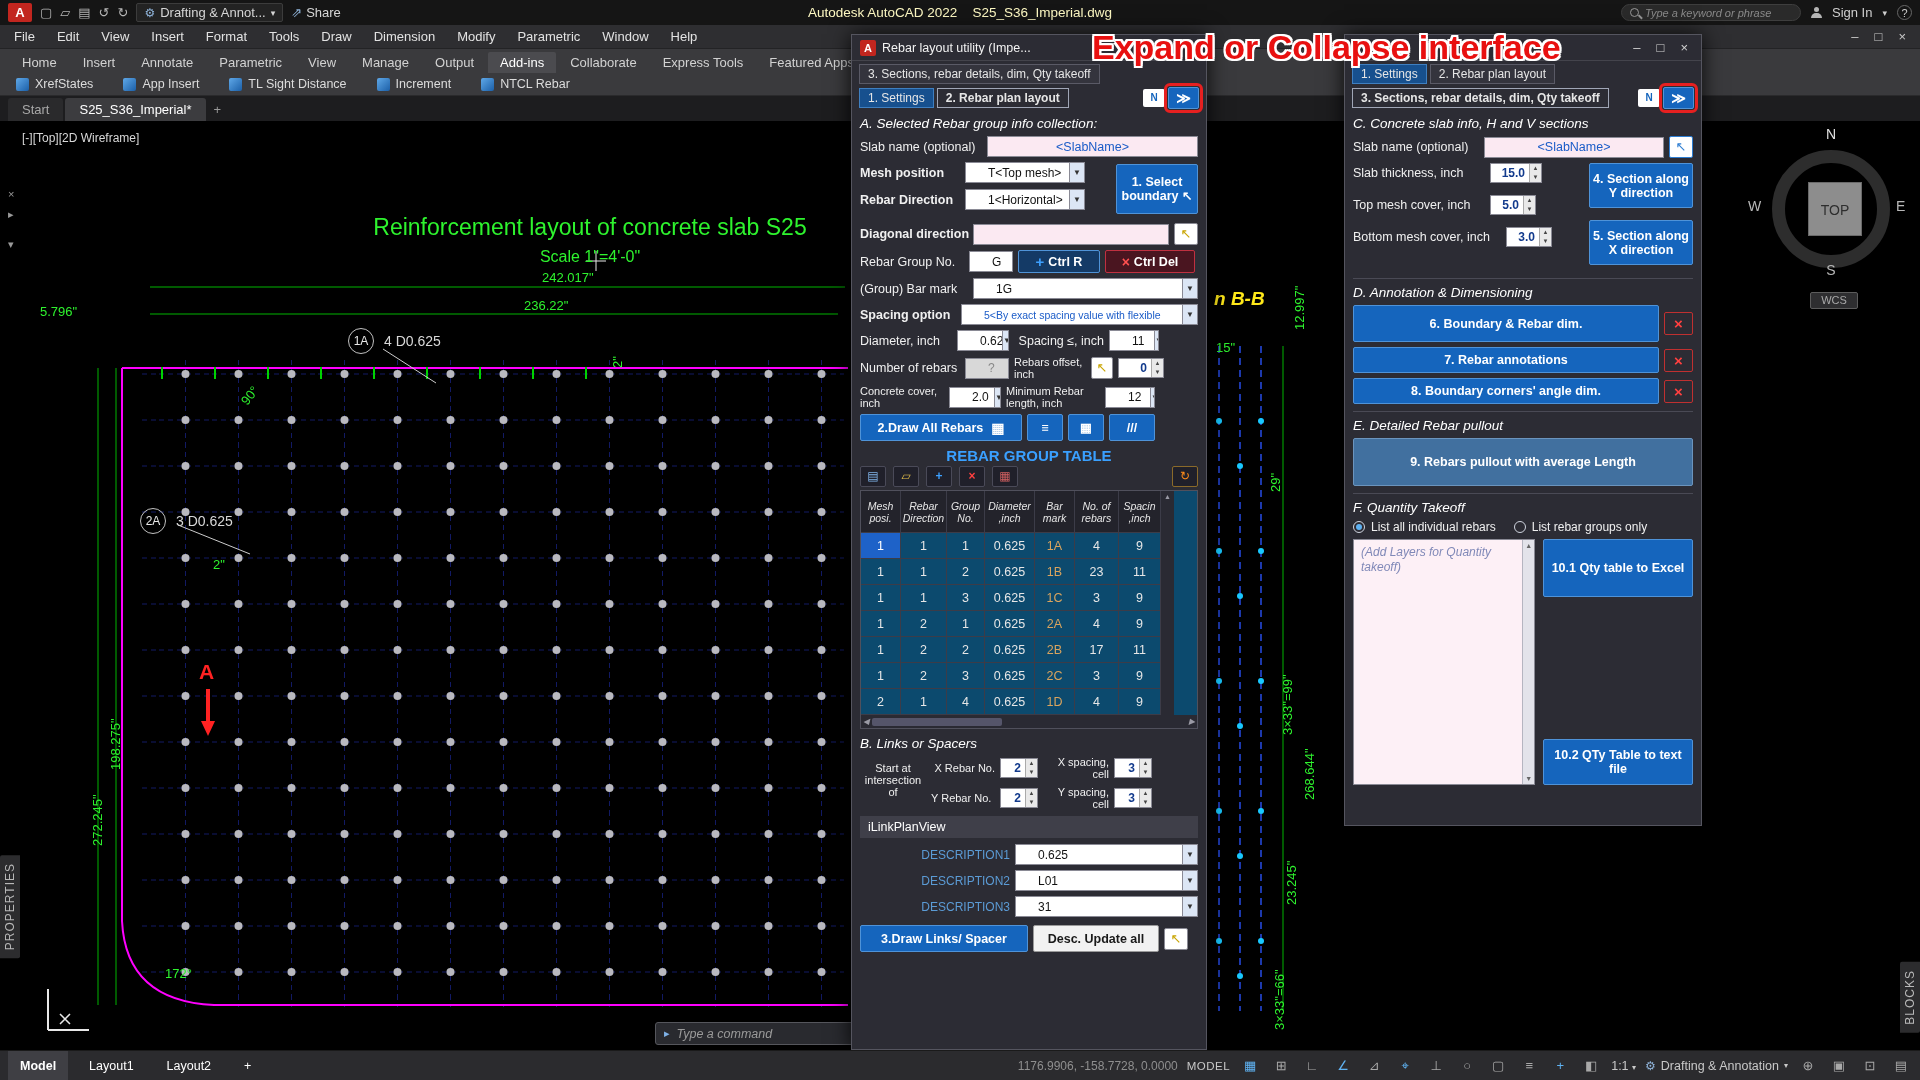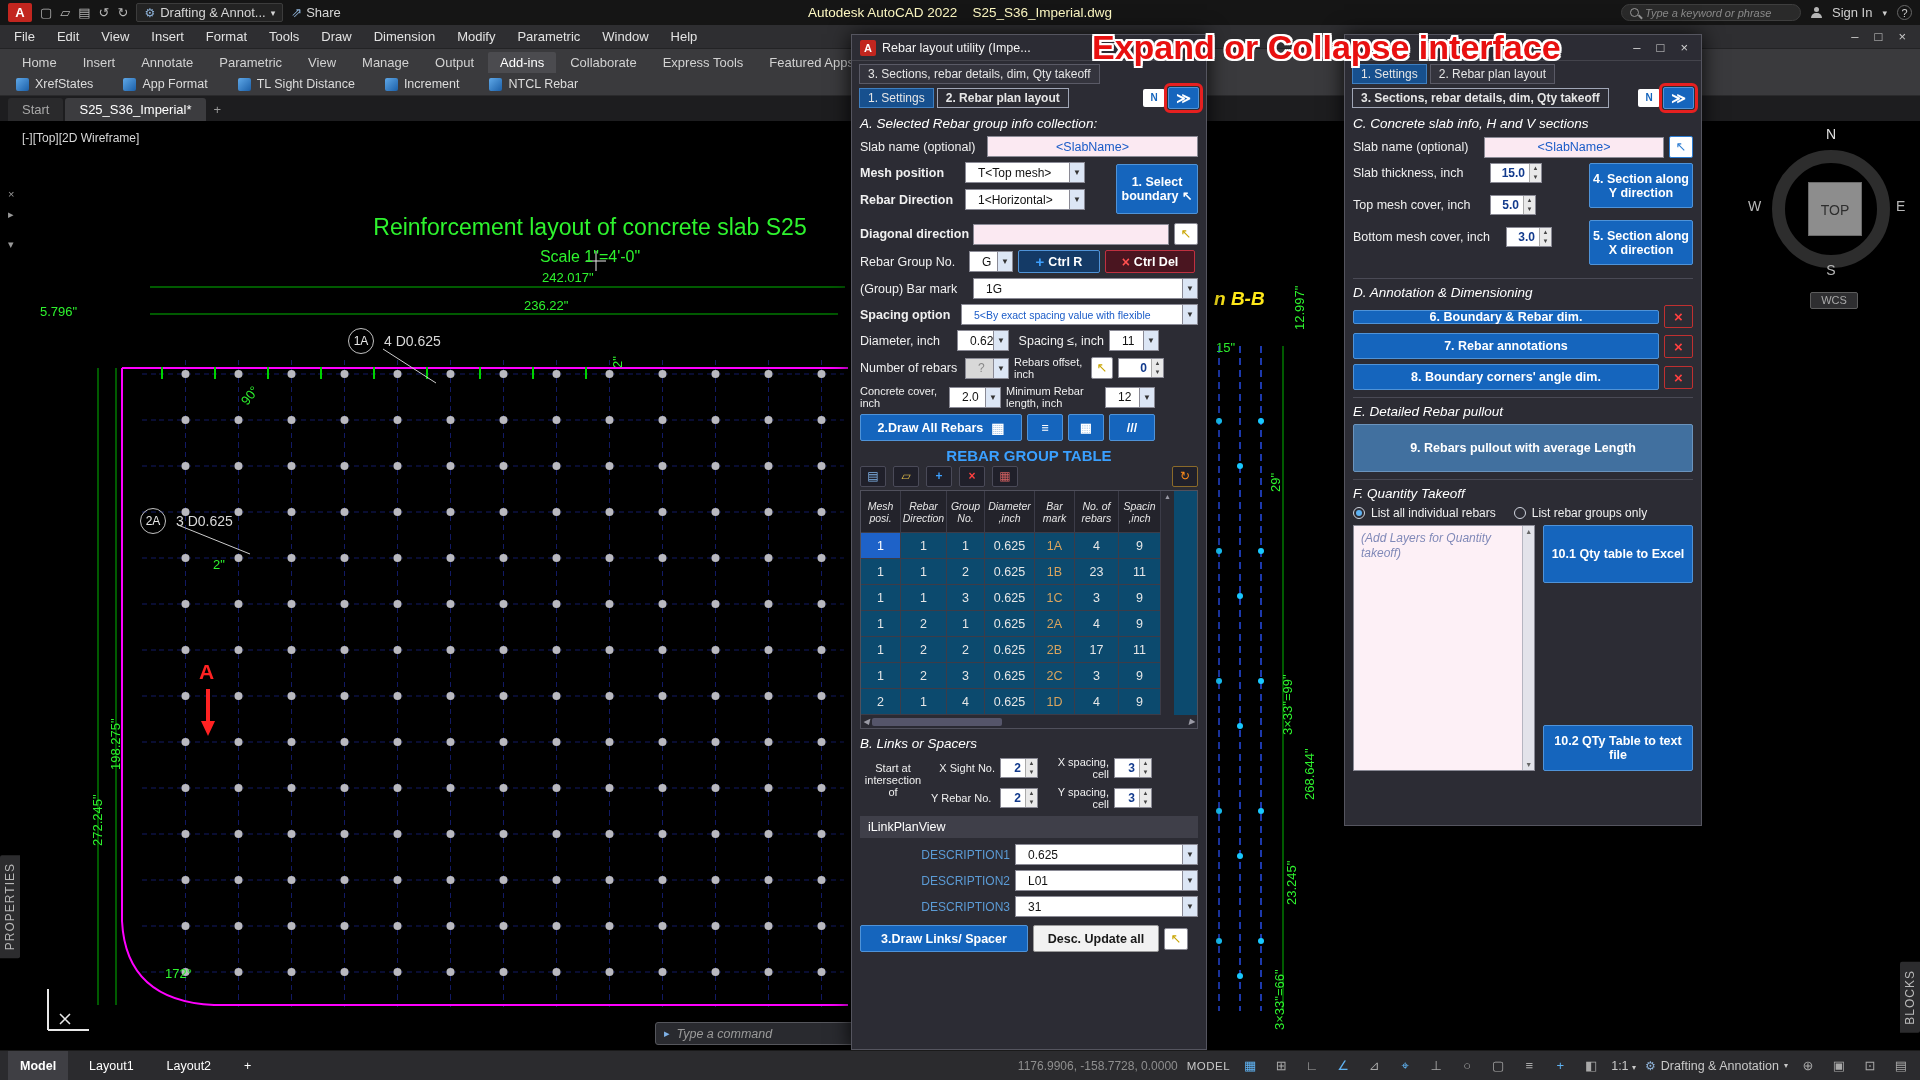--- a/index.html
+++ b/index.html
@@ -78,21 +78,21 @@
   .expand{width:31px;height:22px;background:#1565bd;color:#fff;font-weight:bold;border:1px solid #4f93d8;border-radius:2px;font-size:14px;line-height:19px;text-align:center;cursor:pointer}
   .red-ring{outline:3px solid #e62020;outline-offset:1px}
   .sect{font-style:italic;font-size:13.5px;margin:7px 8px 3px;color:#fff;white-space:nowrap}
   .sect.hr{border-top:1px solid #4a4a55;padding-top:6px}
   .row{display:flex;align-items:center;gap:5px;margin:5px 8px;position:relative}
   .lbl{color:#f0f0f0;font-size:12.5px;white-space:nowrap}
   .lbl2{color:#f0f0f0;font-size:11px;line-height:12px;white-space:normal}
   .b{font-weight:bold}
   .combo{display:inline-flex;height:21px;background:#fff;border:1px solid #8a8a95;align-items:stretch;overflow:hidden}
   .combo.dis{background:#d8d8d8}
-  .combo-val{flex:1;padding:0 12px;color:#111;font-size:12px;white-space:nowrap;overflow:hidden;display:flex;align-items:center}
+  .combo-val{flex:1;padding:0 22px;color:#111;font-size:12px;white-space:nowrap;overflow:hidden;display:flex;align-items:center}
   .combo-val.bluetxt{color:#1b5cc8;font-size:10.5px}
   .combo-arrow{width:15px;background:#dce6f5;border-left:1px solid #8a8a95;color:#333;font-size:8px;display:flex;align-items:center;justify-content:center}
   .pink{background:#fbe9f2;border:1px solid #8a8a95;height:21px;display:flex;align-items:center;justify-content:center;color:#1b5cc8;font-size:12.5px}
   .btn{background:#1565bd;color:#fff;border:1px solid #4f93d8;font-weight:bold;font-size:12.5px;display:flex;align-items:center;justify-content:center;text-align:center;border-radius:2px;cursor:pointer;line-height:14px}
   .btn.muted{background:#41709f;border-color:#6b94bd}
   .btn.light{background:#f2f2f2;color:#1a1a1a;border:1px solid #9a9a9a}
   .xbtn{width:29px;height:23px;border:1px solid #c03030;color:#ff4040;background:#2c2c34;font-weight:bold;text-align:center;line-height:21px;font-size:15px;border-radius:2px}
   .spin{display:inline-flex;height:20px;background:#fff;border:1px solid #8a8a95}
   .spin-val{padding:0 4px;color:#123a8c;font-weight:bold;font-size:12px;display:flex;align-items:center;flex:1;justify-content:flex-end}
   .spin-ar{display:flex;flex-direction:column;width:12px;border-left:1px solid #aaa;background:#e9e9e9;color:#444;font-size:6px;line-height:9px;text-align:center;font-style:normal}
@@ -200,21 +200,21 @@
     <span class="r-tab">Express Tools</span>
     <span class="r-tab">Featured Apps</span>
   </div>
   <div class="r-panels">
     <span class="pitem">
         <i class="pic"></i>
         <span>XrefStates</span>
       </span>
     <span class="pitem">
         <i class="pic"></i>
-        <span>App Format</span>
+        <span>App Insert</span>
       </span>
     <span class="pitem">
         <i class="pic"></i>
         <span>TL Sight Distance</span>
       </span>
     <span class="pitem">
         <i class="pic"></i>
         <span>Increment</span>
       </span>
     <span class="pitem">
@@ -559,21 +559,21 @@
           <i>▶</i>
         </div>
     </div>
 
     <div class="sect">B. Links or Spacers</div>
 
     <div class="row" style="align-items:flex-start">
       <span class="lbl2" style="width:66px;text-align:center;padding-top:6px">Start at intersection of</span>
       <div style="flex:1">
         <div class="row" style="margin:0 0 6px 0">
-          <span class="lbl2" style="width:64px;text-align:right">X Sight No.</span>
+          <span class="lbl2" style="width:64px;text-align:right">X Rebar No.</span>
           <span class="spin" style="width:38px">
               <span class="spin-val">2</span>
               <span class="spin-ar">
                 <i>▲</i>
                 <i>▼</i>
               </span>
             </span>
           <span class="lbl2" style="width:66px;text-align:right">X spacing, cell</span>
           <span class="spin" style="width:38px">
               <span class="spin-val">3</span>
@@ -691,21 +691,21 @@
             </span>
           </span>
       </div>
       <button class="btn" style="position:absolute;right:8px;top:0;width:104px;height:45px;white-space:normal">4. Section along Y direction</button>
       <button class="btn" style="position:absolute;right:8px;top:57px;width:104px;height:45px;white-space:normal">5. Section along X direction</button>
     </div>
 
     <div class="sect hr">D. Annotation &amp; Dimensioning</div>
 
     <div class="row">
-      <button class="btn" style="flex:1;height:14px">6. Boundary &amp; Rebar dim.</button>
+      <button class="btn" style="flex:1;height:37px">6. Boundary &amp; Rebar dim.</button>
       <span class="xbtn">×</span>
     </div>
     <div class="row">
       <button class="btn" style="flex:1;height:26px">7. Rebar annotations</button>
       <span class="xbtn">×</span>
     </div>
     <div class="row">
       <button class="btn" style="flex:1;height:26px">8. Boundary corners' angle dim.</button>
       <span class="xbtn">×</span>
     </div>

